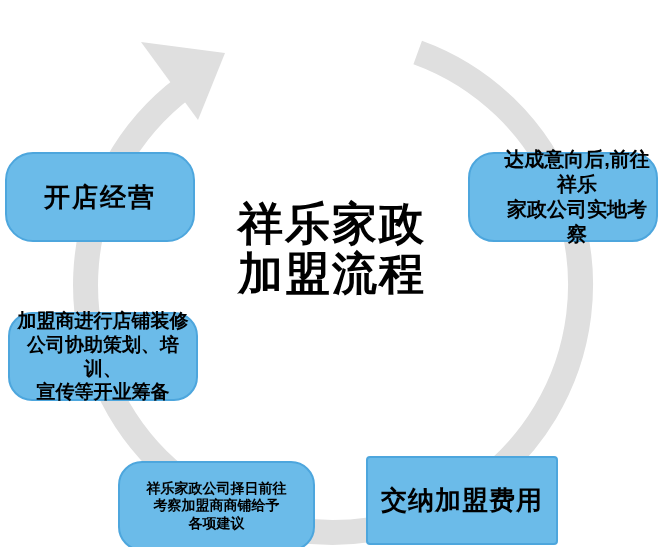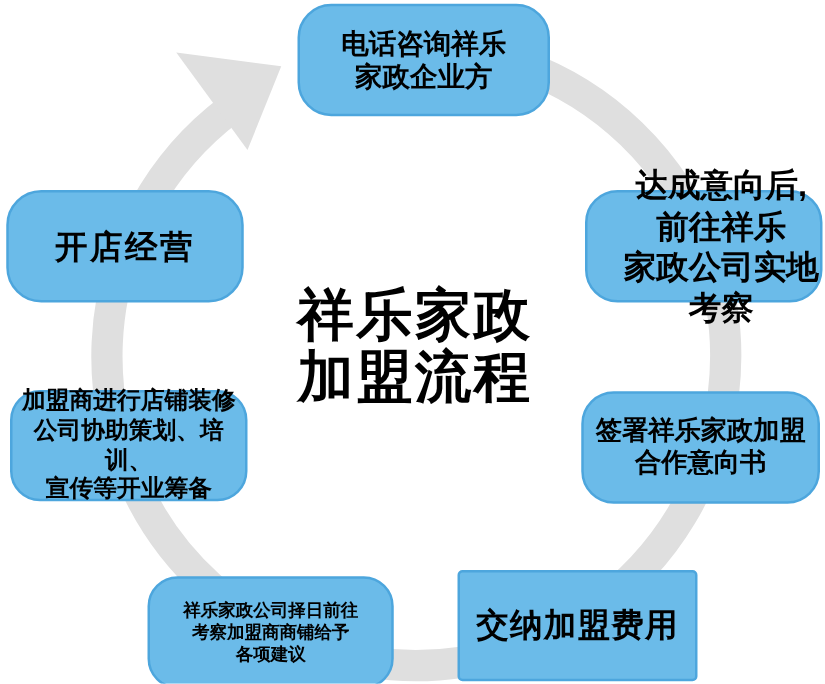--- a/index.html
+++ b/index.html
@@ -46,35 +46,35 @@
   }
   .step-label {
     white-space: pre-line;
     font-weight: 700;
     color: var(--text);
     line-height: 1.25;
   }
   .step-phone    { left: 238px; top: 3px;   width: 202px; height: 90px; border-radius: 27px; }
   .step-phone    .step-label { font-size: 22px; }
   .step-visit    { left: 468px; top: 152px; width: 190px; height: 90px; border-radius: 26px; }
-  .step-visit    .step-label { font-size: 26px; margin-left: 28px; }
+  .step-visit    .step-label { font-size: 20px; margin-left: 28px; }
   .step-sign     { left: 465px; top: 313px; width: 191px; height: 90px; border-radius: 26px; }
   .step-sign     .step-label { font-size: 21px; }
   .step-fee      { left: 366px; top: 456px; width: 192px; height: 89px; border-radius: 4px; }
   .step-fee      .step-label { font-size: 26px; letter-spacing: 1px; }
   .step-inspect  { left: 118px; top: 461px; width: 197px; height: 90px; border-radius: 24px; }
   .step-inspect  .step-label { font-size: 14px; }
   .step-decorate { left: 8px;   top: 312px; width: 190px; height: 89px; border-radius: 24px; }
   .step-decorate .step-label { font-size: 19px; }
   .step-open     { left: 5px;   top: 152px; width: 190px; height: 90px; border-radius: 28px; }
   .step-open     .step-label { font-size: 26px; letter-spacing: 2px; }
   .diagram-title {
     position: absolute;
     z-index: 2;
-    left: 222px; top: 227px;
+    left: 222px; top: 199px;
     width: 220px;
     text-align: center;
     font-size: 45px;
     font-weight: 700;
     letter-spacing: 2px;
     line-height: 1.12;
     color: var(--text);
     white-space: pre-line;
   }
 </style>
@@ -84,34 +84,26 @@
 <div class="canvas">
 
   <svg class="cycle-svg" viewBox="0 0 660 547" xmlns="http://www.w3.org/2000/svg">
     <path class="ring-arc" d="M 417.7 52.4 A 247.5 247.5 0 1 1 184.1 87.3"></path>
     <polygon class="arrow-head" points="141,42 198,120 225,53"></polygon>
   </svg>
 
   <div class="diagram-title">祥乐家政
 加盟流程</div>
 
-  <div class="step step-phone">
-    <span class="step-label">电话咨询祥乐
-家政企业方</span>
-  </div>
 
   <div class="step step-visit">
     <span class="step-label">达成意向后,前往祥乐
 家政公司实地考察</span>
   </div>
 
-  <div class="step step-sign">
-    <span class="step-label">签署祥乐家政加盟
-合作意向书</span>
-  </div>
 
   <div class="step step-fee">
     <span class="step-label">交纳加盟费用</span>
   </div>
 
   <div class="step step-inspect">
     <span class="step-label">祥乐家政公司择日前往
 考察加盟商商铺给予
 各项建议</span>
   </div>

